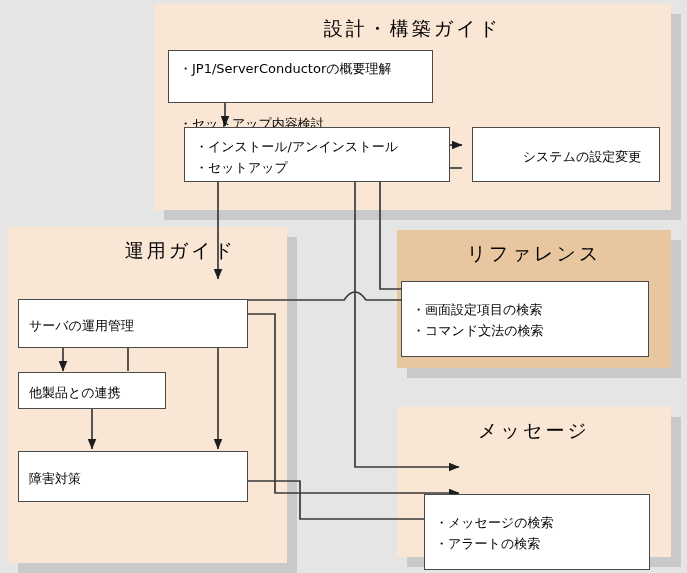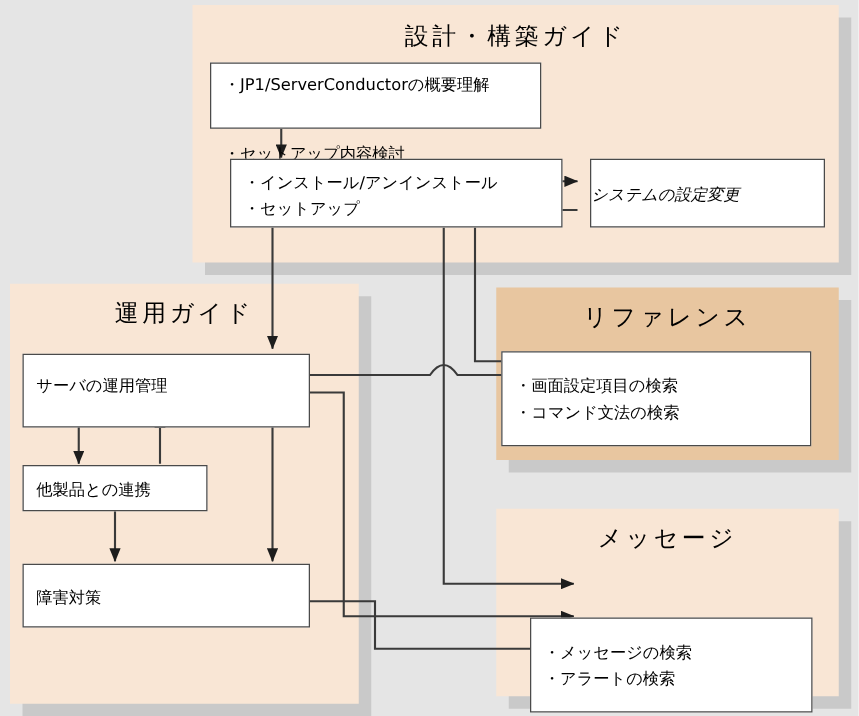--- a/index.html
+++ b/index.html
@@ -8,41 +8,41 @@
 
   .panel{position:absolute;box-sizing:border-box;}
   .panel .shadow{position:absolute;left:10px;top:10px;width:100%;height:100%;background:#c9c9c9;}
   .panel .body{position:absolute;left:0;top:0;width:100%;height:100%;}
   .panel .title{position:absolute;left:0;top:0;width:100%;text-align:center;
     font-size:19px;letter-spacing:3px;color:#000;white-space:nowrap;}
 
   .box{position:absolute;box-sizing:border-box;background:#ffffff;
     border:1.5px solid #4a4a4a;}
   .box .txt{position:absolute;left:10px;color:#000;white-space:pre;line-height:21px;}
-  .box .txt.c{left:0;width:100%;text-align:left;font-style:italic;}
+  .box .txt.c{left:16px;width:100%;text-align:center;}
   .f13{font-size:13px;}
 
   svg.wires{position:absolute;left:0;top:0;width:687px;height:573px;overflow:visible;}
 </style>
 </head>
 <body>
 
 <div id="stage">
 
   <div class="panel" style="left:154px;top:4px;width:517px;height:206px;">
     <div class="shadow"></div>
     <div class="body" style="background:#f9e6d5;">
       <div class="title" style="top:12px;">設計・構築ガイド</div>
     </div>
   </div>
 
   <div class="panel" style="left:8px;top:227px;width:279px;height:336px;">
     <div class="shadow"></div>
     <div class="body" style="background:#f9e6d5;">
-      <div class="title" style="top:11px;">運用ガイド</div>
+      <div class="title" style="top:11px;margin-left:33px;">運用ガイド</div>
     </div>
   </div>
 
   <div class="panel" style="left:397px;top:230px;width:274px;height:138px;">
     <div class="shadow"></div>
     <div class="body" style="background:#e8c6a0;">
       <div class="title" style="top:11px;">リファレンス</div>
     </div>
   </div>
 
@@ -102,21 +102,21 @@
 
   <div class="box" style="left:168px;top:127px;width:266px;height:55px;margin-left:16px;">
     <div class="txt f13" style="top:8px;">・インストール/アンインストール</div>
     <div class="txt f13" style="top:29px;">・セットアップ</div>
   </div>
 
   <div class="box" style="left:472px;top:127px;width:188px;height:55px;">
     <div class="txt f13 c" style="top:18px;">システムの設定変更</div>
   </div>
 
-  <div class="box" style="left:18px;top:283px;width:230px;height:59px;text-align:center;">
+  <div class="box" style="left:18px;top:299px;width:230px;height:49px;text-align:center;">
     <div class="txt f13" style="top:15px;">サーバの運用管理</div>
   </div>
 
   <div class="box" style="left:18px;top:372px;width:148px;height:37px;">
     <div class="txt f13" style="top:9px;">他製品との連携</div>
   </div>
 
   <div class="box" style="left:18px;top:451px;width:230px;height:51px;">
     <div class="txt f13" style="top:16px;">障害対策</div>
   </div>

